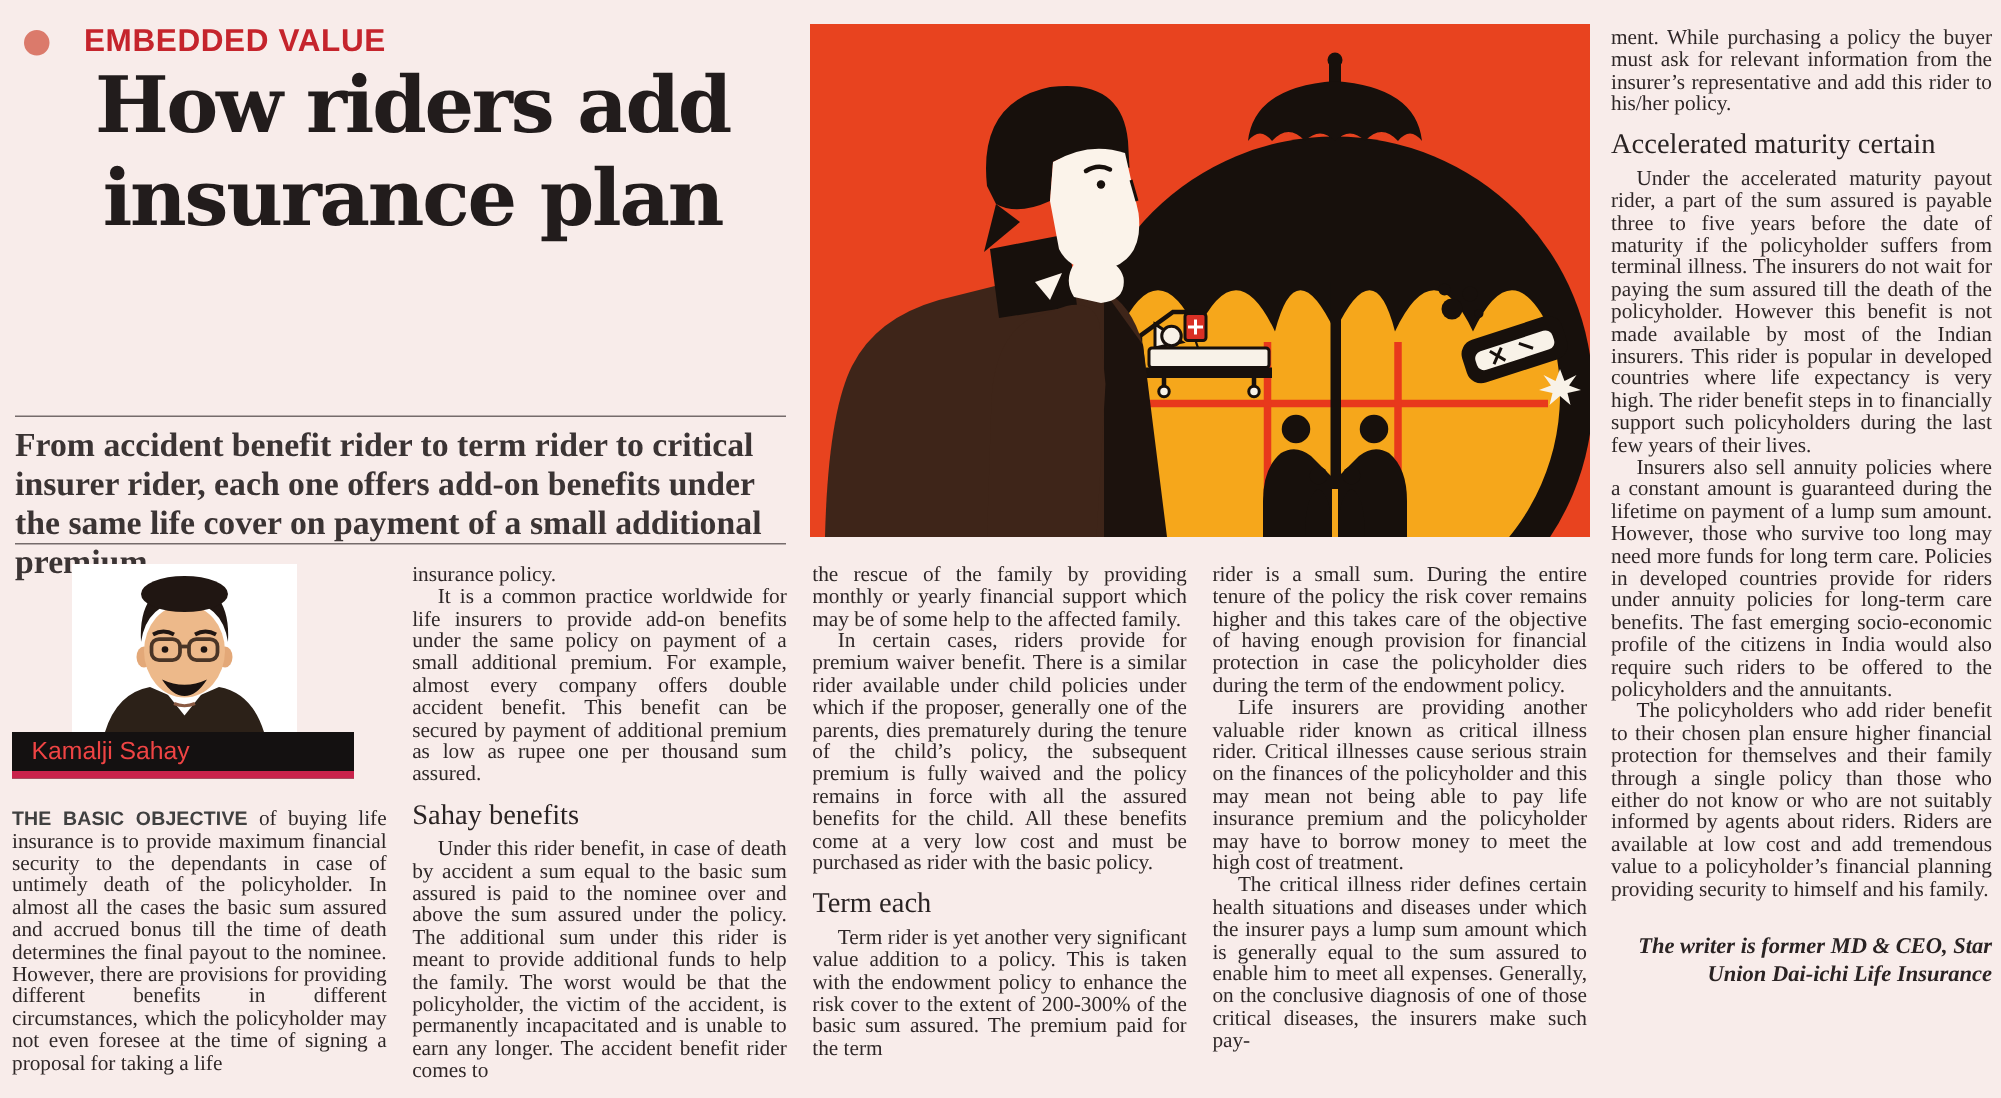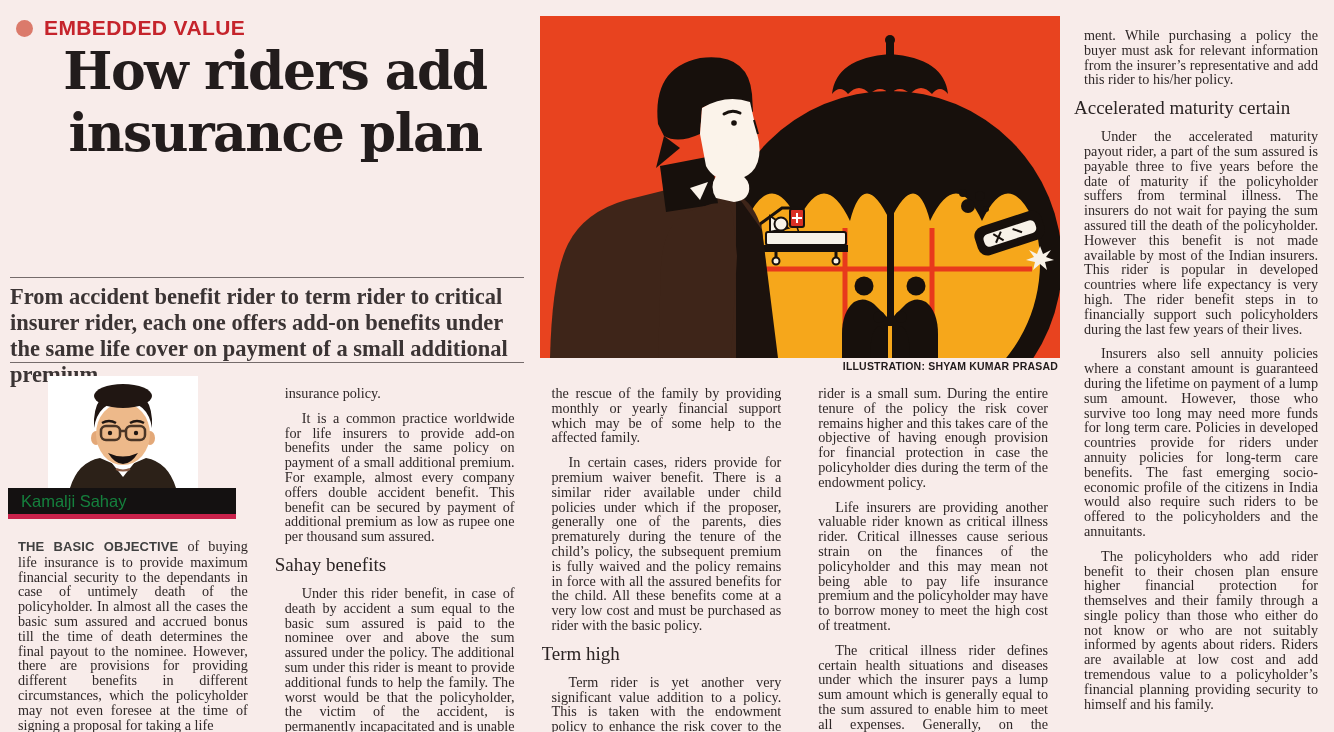--- a/index.html
+++ b/index.html
@@ -3,21 +3,21 @@
 <meta charset="utf-8">
 <style>
   * { box-sizing: border-box; }
   html,body { margin:0; padding:0; background:#d8d2d2; }
   .page {
     position:relative; width:1334px; height:732px;
     background:#F8ECEA; overflow:hidden;
     font-family:"Liberation Serif", serif; color:#2E2727;
   }
   
-  .kicker { position:absolute; left:16px; top:16px; display:flex; align-items:center; gap:11px; }
+  .kicker { position:absolute; left:16px; top:16px; display:flex; align-items:center; gap:23px; }
   .kicker-dot { width:17px; height:17px; border-radius:50%; background:#DB7A6B; }
   .kicker-label { font-family:"Liberation Sans", sans-serif; font-weight:bold; font-size:21px; letter-spacing:0.4px; color:#C5242C; }
   
   .headline { position:absolute; left:11px; top:40px; width:528px; margin:0;
     font-family:"DejaVu Serif", serif; font-weight:bold; font-size:52px; line-height:62px;
     letter-spacing:-1.5px; color:#221C1C;text-align:center; }
   .headline span { display:block; }
   
   .rule { position:absolute; left:10px; width:514px; height:1px; background:#756B6B; }
   .rule-top { top:277px; } .rule-bottom { top:362px; }
@@ -25,30 +25,30 @@
     font-weight:bold; font-size:22.5px; line-height:26px; color:#3B3434; }
   
   .illustration { position:absolute; left:540px; top:16px; width:520px; height:342px; }
   .illo-credit { position:absolute; left:540px; top:360px; width:518px; text-align:right;
     font-family:"Liberation Sans", sans-serif; font-weight:bold; font-size:10.5px;
     letter-spacing:0.2px; color:#211B1B; }
   
   .cols { position:absolute; left:8px; top:376px; width:1050px; height:356px;
     display:grid; grid-template-columns:repeat(4,1fr); column-gap:17px; }
   .col { overflow:hidden; }
-  .body-p { margin:10px; font-size:14.2px; line-height:14.8px; text-align:justify; color:#2E2727; }
+  .body-p { margin:0; font-size:14.2px; line-height:14.8px; text-align:justify; color:#2E2727; }
   .indent { text-indent:17px; }
   .subhead { margin:9px 0 4px; font-size:19px; font-weight:normal; color:#2A2323; font-family:"Liberation Serif", serif; }
   .lead-bold { font-family:"Liberation Sans", sans-serif; font-weight:bold; font-size:13px; letter-spacing:0.1px; color:#404040; }
   
   .author-card { width:228px; margin-bottom:20px; }
   .author-photo { width:150px; height:112px; margin-left:40px; background:#ffffff; }
   .author-photo svg { display:block; }
   .author-caption { width:228px; height:31px; background:#141111; border-bottom:5px solid #C9224B;
-    color:#15803d; font-family:"Liberation Sans", sans-serif; font-size:16.5px;
+    color:#ef4444; font-family:"Liberation Sans", sans-serif; font-size:16.5px;
     display:flex; align-items:center; padding-left:13px; }
   
   .col5 { position:absolute; left:1074px; top:18px; width:254px; }
   .writer-credit { margin-top:22px; text-align:right; font-style:italic; font-weight:bold;
     font-size:15px; line-height:19px; color:#2A2323; }
 </style>
 </head>
 <body>
 
 <div class="page">
@@ -141,21 +141,20 @@
         <path d="M124,120 L116,152 L140,132 Z" fill="#17100C"></path>
         <path d="M162,92 Q186,78 210,86 L219,126 Q223,158 196,164 Q174,166 166,150 L160,118 Z" fill="#FBF3EA"></path>
         <path d="M184,98 Q192,93 200,97" fill="none" stroke="#17100C" stroke-width="3" stroke-linecap="round"></path>
         <circle cx="194" cy="107" r="2.8" fill="#17100C"></circle>
         <path d="M214,104 L218,118" stroke="#17100C" stroke-width="2" fill="none"></path>
         <path d="M118,342 L121,250 Q123,210 147,196 L171,188 Q189,184 193,200 L197,240 L191,342 Z" fill="#3E2519"></path>
         <path d="M176,160 L184,124 Q186,113 193,115 Q200,117 197,128 L192,160 Q205,156 209,169 Q211,184 194,186 L176,182 Q169,171 176,160 Z" fill="#FBF3EA"></path>
       </g>
     </svg>
   </div>
-  <div class="illo-credit">ILLUSTRATION: SHYAM KUMAR PRASAD</div>
 
   <div class="cols">
 
     <div class="col">
       <div class="author-card">
         <div class="author-photo">
           <svg width="150" height="112" viewBox="0 0 150 112">
             <rect width="150" height="112" fill="#FFFFFF"></rect>
             <path d="M22,112 Q30,86 52,82 L75,92 L98,82 Q120,86 128,112 Z" fill="#2C2118"></path>
             <polygon points="63,86 87,86 75,101" fill="#FFFFFF"></polygon>
@@ -183,21 +182,21 @@
     <div class="col">
       <p class="body-p">insurance policy.</p>
       <p class="body-p indent">It is a common practice worldwide for life insurers to provide add-on benefits under the same policy on payment of a small additional premium. For example, almost every company offers double accident benefit. This benefit can be secured by payment of additional premium as low as rupee one per thousand sum assured.</p>
       <h3 class="subhead">Sahay benefits</h3>
       <p class="body-p indent">Under this rider benefit, in case of death by accident a sum equal to the basic sum assured is paid to the nominee over and above the sum assured under the policy. The additional sum under this rider is meant to provide additional funds to help the family. The worst would be that the policyholder, the victim of the accident, is permanently incapacitated and is unable to earn any longer. The accident benefit rider comes to</p>
     </div>
 
     <div class="col">
       <p class="body-p">the rescue of the family by providing monthly or yearly financial support which may be of some help to the affected family.</p>
       <p class="body-p indent">In certain cases, riders provide for premium waiver benefit. There is a similar rider available under child policies under which if the proposer, generally one of the parents, dies prematurely during the tenure of the child’s policy, the subsequent premium is fully waived and the policy remains in force with all the assured benefits for the child. All these benefits come at a very low cost and must be purchased as rider with the basic policy.</p>
-      <h3 class="subhead">Term high</h3>
+      <h3 class="subhead">Term each</h3>
       <p class="body-p indent">Term rider is yet another very significant value addition to a policy. This is taken with the endowment policy to enhance the risk cover to the extent of 200-300% of the basic sum assured. The premium paid for the term</p>
     </div>
 
     <div class="col">
       <p class="body-p">rider is a small sum. During the entire tenure of the policy the risk cover remains higher and this takes care of the objective of having enough provision for financial protection in case the policyholder dies during the term of the endowment policy.</p>
       <p class="body-p indent">Life insurers are providing another valuable rider known as critical illness rider. Critical illnesses cause serious strain on the finances of the policyholder and this may mean not being able to pay life insurance premium and the policyholder may have to borrow money to meet the high cost of treatment.</p>
       <p class="body-p indent">The critical illness rider defines certain health situations and diseases under which the insurer pays a lump sum amount which is generally equal to the sum assured to enable him to meet all expenses. Generally, on the conclusive diagnosis of one of those critical diseases, the insurers make such pay-</p>
     </div>
 
   </div>

